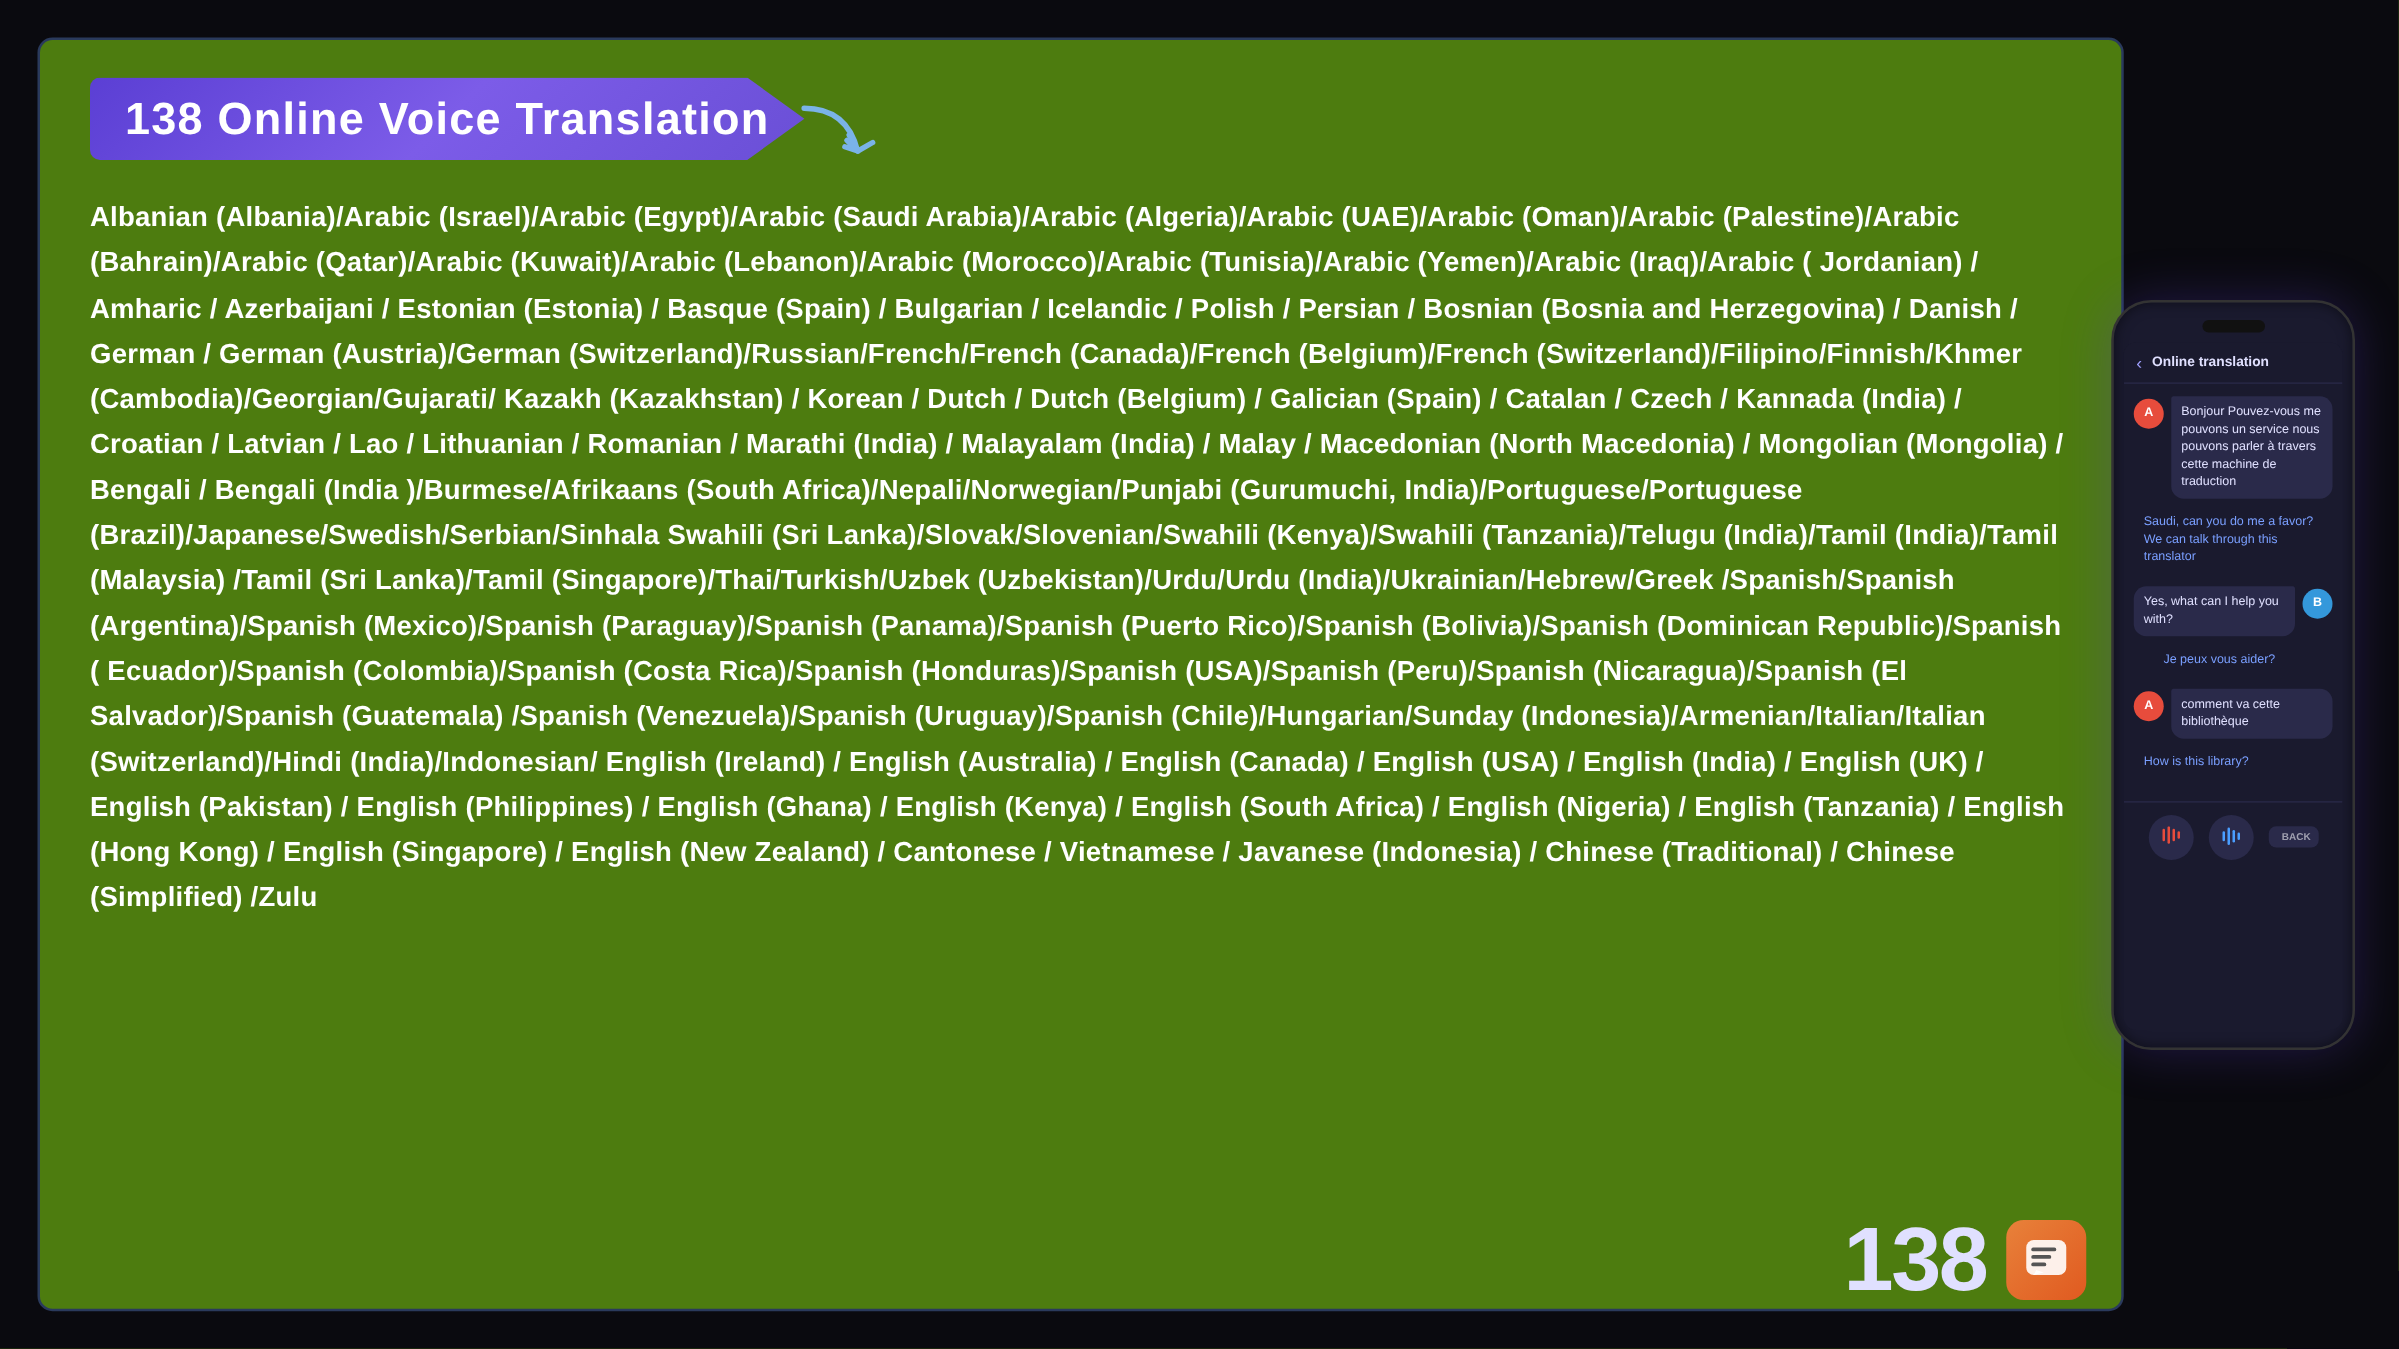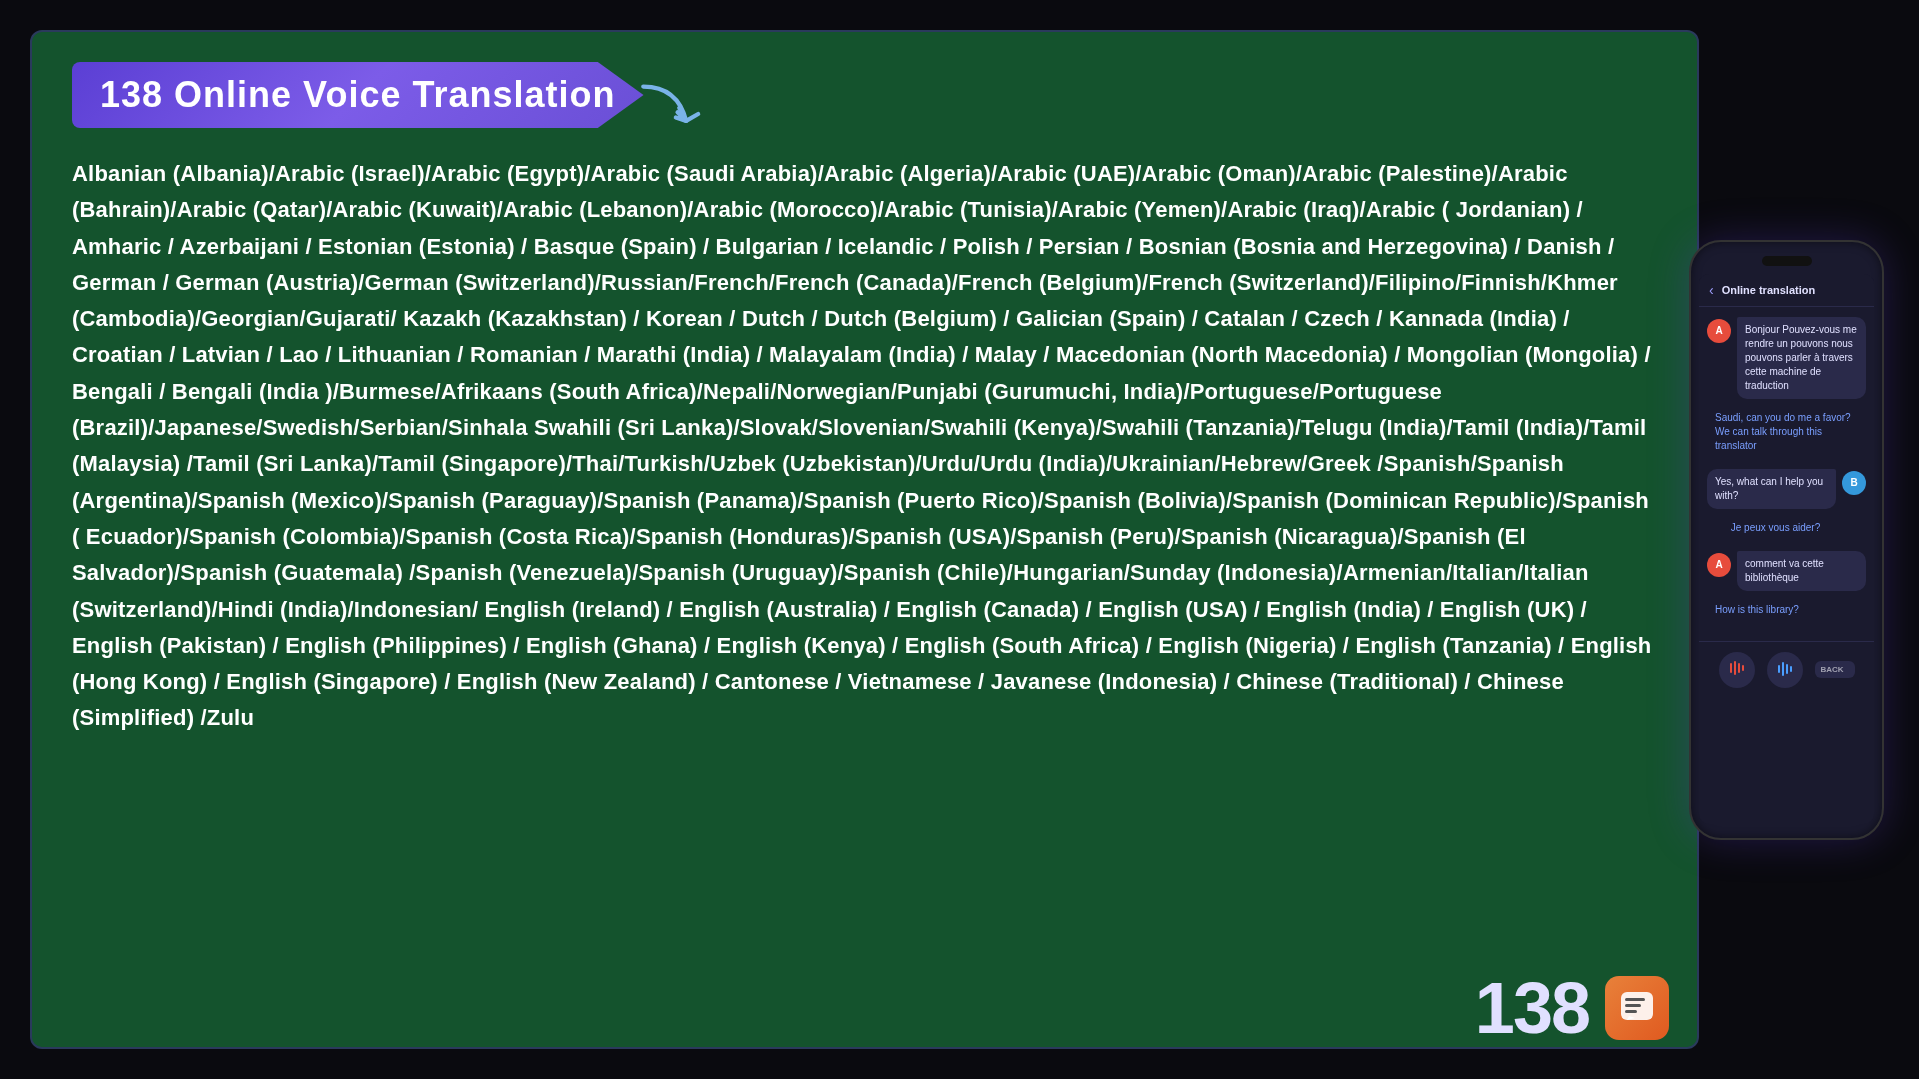--- a/index.html
+++ b/index.html
@@ -15,21 +15,21 @@
     
     .main-container {
       position: absolute;
       top: 30px;
       left: 30px;
       right: 220px;
       bottom: 30px;
       border: 2px solid #2a3a5c;
       border-radius: 12px;
       padding: 30px 40px 30px 40px;
-      background: #14532d;
+      background: #4d7c0f;
     }
 
     
     .title-banner {
       position: relative;
       display: inline-block;
       margin-bottom: 28px;
     }
 
     .title-bg {
@@ -239,21 +239,21 @@
     }
 
     .bottom-btn-text {
       background: #2a2a4a;
       color: #a0a0b0;
       font-size: 8px;
       font-weight: 700;
       border-radius: 6px;
       padding: 4px 6px;
       width: 40px;
-      text-align: left;
+      text-align: right;
     }
 
     
     .bottom-right {
       position: absolute;
       bottom: 30px;
       right: 250px;
       display: flex;
       align-items: center;
       gap: 16px;
@@ -308,21 +308,21 @@
         <span class="back-arrow">‹</span>
         <span class="header-title">Online translation</span>
       </div>
 
 
       <div class="chat-area">
 
         <div class="msg-row">
           <div class="avatar avatar-a">A</div>
           <div>
-            <div class="bubble bubble-dark">Bonjour Pouvez-vous me rendre un pouvons nous pouvons parler à travers cette machine de traduction</div>
+            <div class="bubble bubble-dark">Bonjour Pouvez-vous me pouvons un service nous pouvons parler à travers cette machine de traduction</div>
           </div>
         </div>
         <div class="translated-text">Saudi, can you do me a favor? We can talk through this translator</div>
 
         <div class="msg-row right">
           <div class="avatar avatar-b">B</div>
           <div>
             <div class="bubble bubble-dark-right">Yes, what can I help you with?</div>
           </div>
         </div>

